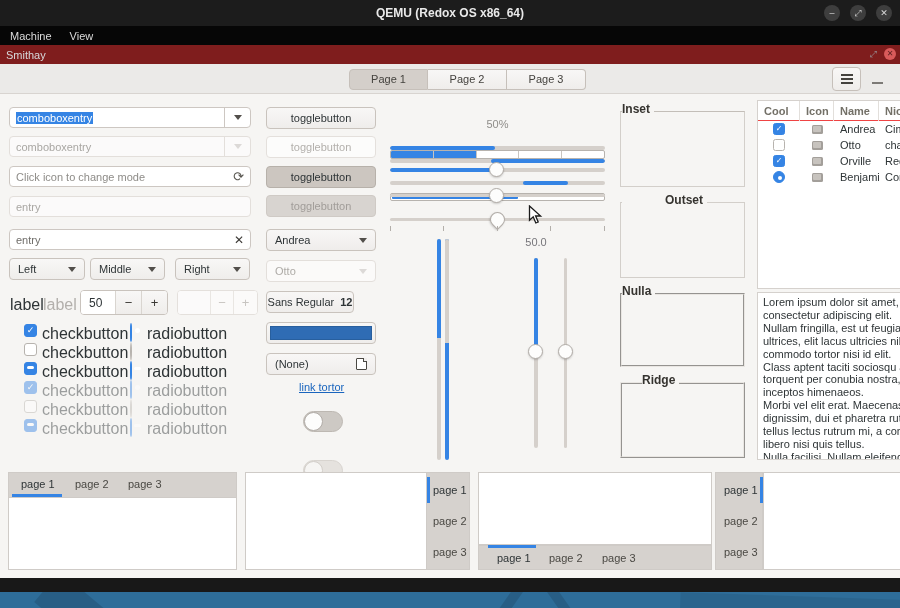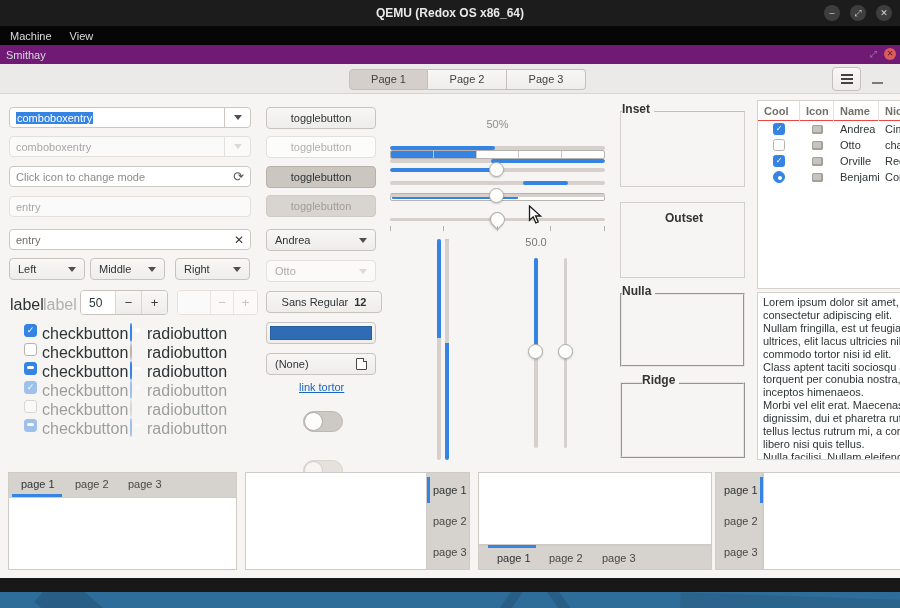--- a/index.html
+++ b/index.html
@@ -10,21 +10,21 @@
   
   .qemu-bar { position:absolute; left:0; top:0; width:900px; height:26px; background:#1c1c1c;
     display:flex; align-items:center; justify-content:center; }
   .qemu-title { color:#e9e9e9; font-size:12px; font-weight:bold; }
   .qemu-btns { position:absolute; right:8px; top:5px; display:flex; gap:10px; }
   .qemu-btn { width:16px; height:16px; border-radius:50%; background:#3e3e3e; color:#d8d8d8;
     font-size:9px; line-height:16px; text-align:center; }
   .menu-bar { position:absolute; left:0; top:26px; width:900px; height:19px; background:#060606;
     display:flex; align-items:center; gap:18px; padding-left:10px; }
   .menu-item { color:#dcdcdc; font-size:11px; }
-  .smithay-bar { position:absolute; left:0; top:45px; width:900px; height:19px; background:#701a75;
+  .smithay-bar { position:absolute; left:0; top:45px; width:900px; height:19px; background:#7f1d1d;
     display:flex; align-items:center; }
   .smithay-title { color:#d7d9db; font-size:11px; padding-left:6px; }
   .smithay-icons { position:absolute; right:4px; top:3px; display:flex; gap:7px; align-items:center; }
   .resize-glyph { color:#9aa0a6; font-size:9px; }
   .close-circle { width:12px; height:12px; border-radius:50%; background:#d95b5b; color:#5a1f1f;
     font-size:8px; line-height:12px; text-align:center; font-weight:bold; }
 
   
   .app { position:absolute; left:0; top:64px; width:900px; height:514px; background:#f6f5f3; overflow:hidden; }
   .app-header { position:absolute; left:0; top:0; width:900px; height:30px; background:#ebeae8;
@@ -302,21 +302,21 @@
 
     <div class="abs select" style="left:266px;top:165px;width:110px;">
       <span>Andrea</span>
       <span class="arrow-down"></span>
     </div>
     <div class="abs select disabled" style="left:266px;top:196px;width:110px;">
       <span>Otto</span>
       <span class="arrow-down dim"></span>
     </div>
 
-    <div class="abs btn" style="left:266px;top:227px;width:116px;gap:6px;">
+    <div class="abs btn" style="left:266px;top:227px;width:88px;gap:6px;">
       <span>Sans Regular</span>
       <b>12</b>
     </div>
 
     <div class="abs btn" style="left:266px;top:258px;width:110px;padding:3px;">
       <span style="display:block;width:100%;height:100%;background:#2f6cb4;border:1px solid #285f9e;"></span>
     </div>
 
     <div class="abs btn" style="left:266px;top:289px;width:110px;justify-content:flex-start;padding:0 8px;">
       <span>(None)</span>
@@ -389,21 +389,21 @@
       </div>
       <span class="knob" style="left:0;top:86px;"></span>
     </div>
     <div class="abs" style="left:558px;top:194px;width:16px;height:190px;">
       <div class="track" style="position:absolute;left:6px;top:0;width:3px;height:190px;"></div>
       <span class="knob" style="left:0;top:86px;"></span>
     </div>
 
     <span class="frame-label" style="left:622px;top:38px;">Inset</span>
     <div class="framebox inset" style="left:620px;top:47px;width:125px;height:76px;"></div>
-    <span class="frame-label" style="left:622px;top:147px;padding-left:43px;">Outset</span>
+    <span class="frame-label" style="left:622px;top:129px;padding-left:43px;">Outset</span>
     <div class="framebox outset" style="left:620px;top:138px;width:125px;height:76px;"></div>
     <span class="frame-label" style="left:622px;top:220px;">Nulla</span>
     <div class="framebox groove" style="left:620px;top:229px;width:125px;height:74px;"></div>
     <span class="frame-label" style="left:622px;top:309px;margin-left:20px;">Ridge</span>
     <div class="framebox ridge" style="left:620px;top:318px;width:125px;height:76px;"></div>
 
     <div class="tbl" style="left:757px;top:36px;width:143px;height:189px;">
       <div class="tbl-header">
         <span class="hc c-name" style="width:42px;">Cool</span>
         <span class="hc" style="width:34px;">Icon</span>

